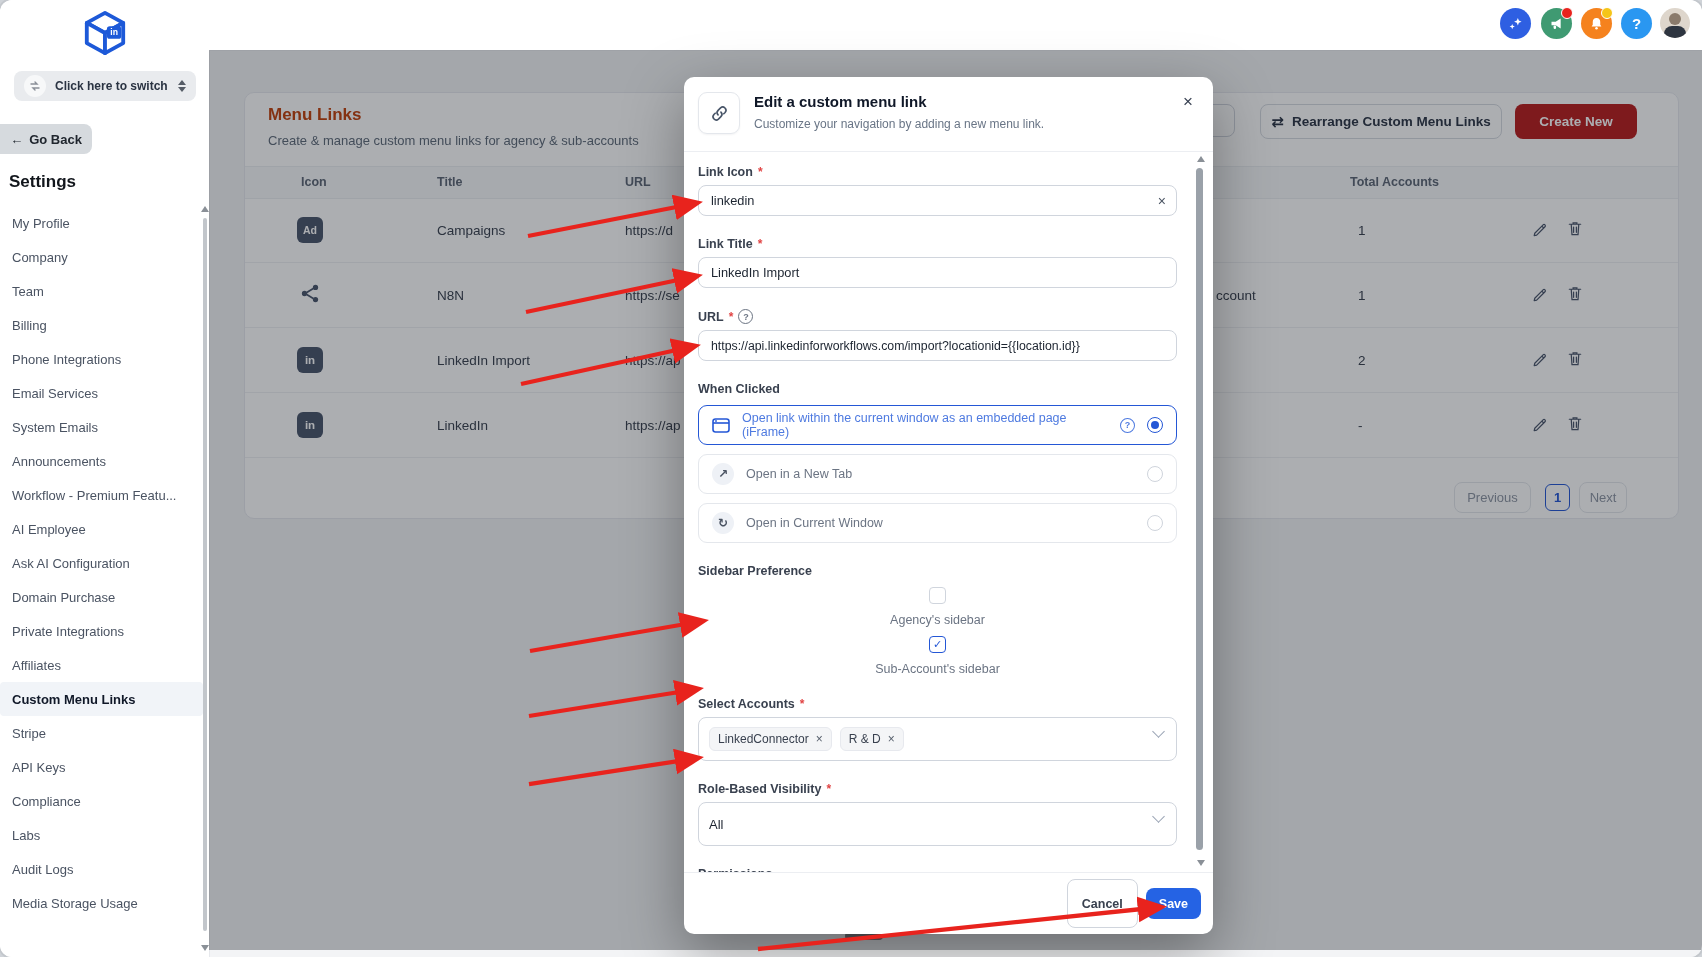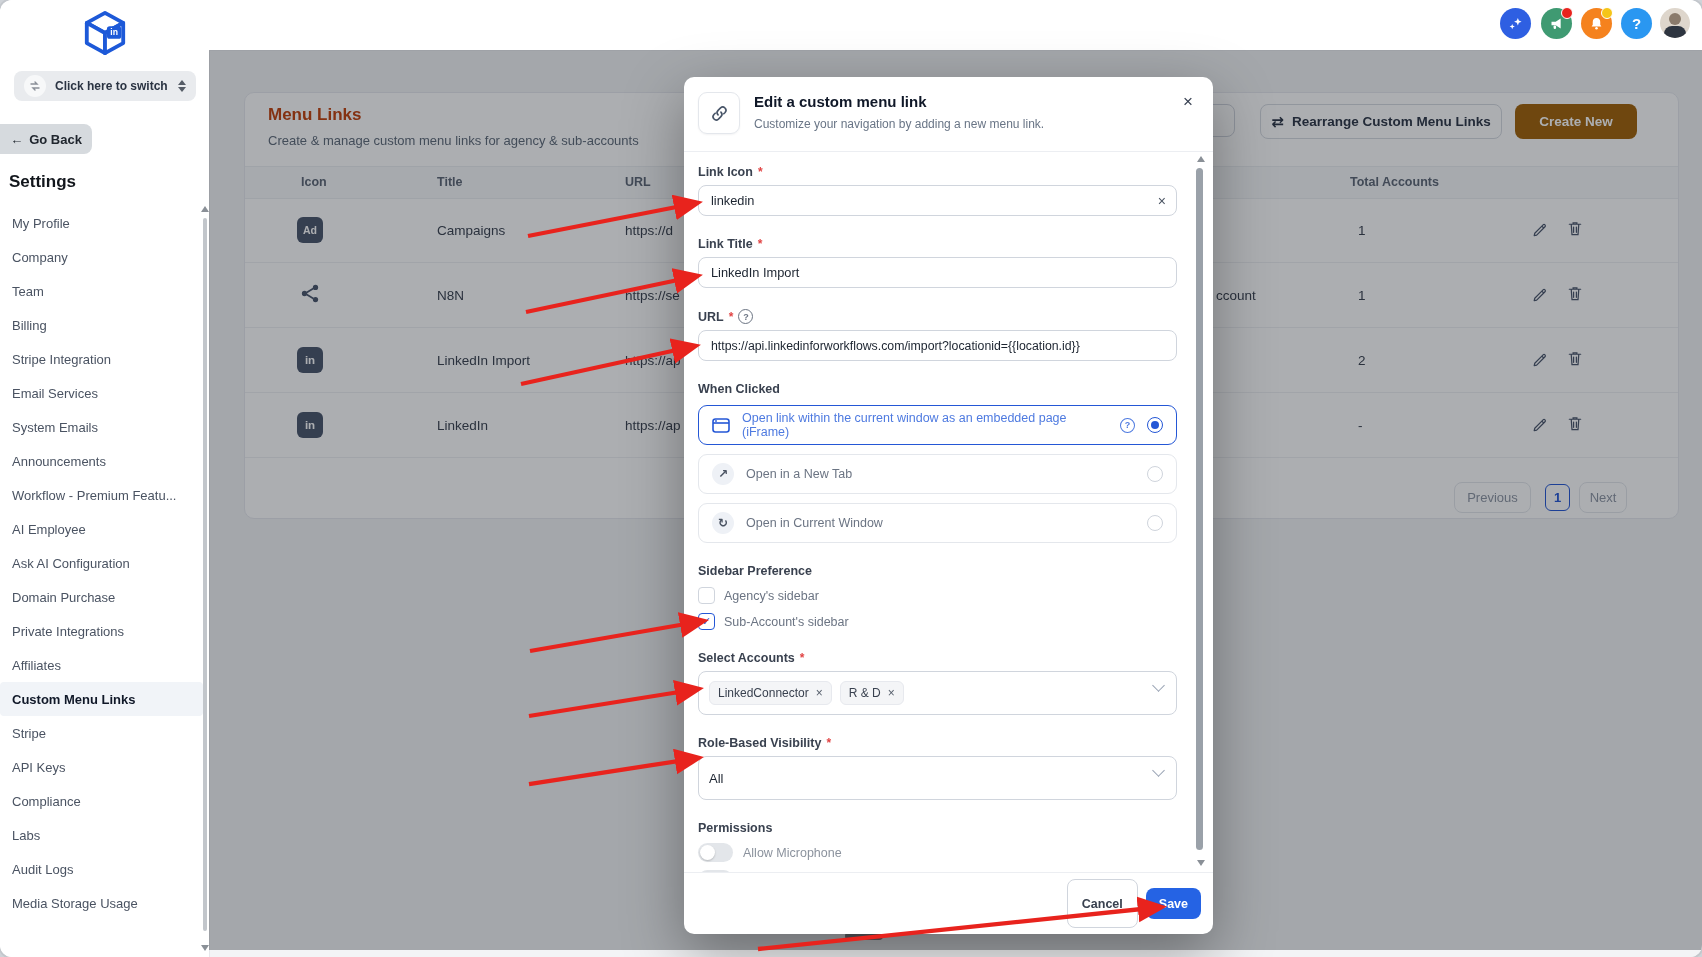--- a/index.html
+++ b/index.html
@@ -34,21 +34,21 @@
   .avatar .head{position:absolute;left:9px;top:5px;width:12px;height:12px;border-radius:50%;background:#8a7a6b;}
   .avatar .body{position:absolute;left:4px;top:18px;width:22px;height:14px;border-radius:8px 8px 0 0;background:#2e3540;}
   
   .main{position:absolute;left:209px;right:0;top:50px;bottom:0;background:#f3f4f6;z-index:1;}
   .card{position:absolute;left:35px;top:42px;width:1433px;height:425px;background:#fff;border:1px solid #e7e9ee;border-radius:10px;}
   .card-title{position:absolute;left:23px;top:12px;font-size:17px;font-weight:700;color:#c2410c;}
   .card-sub{position:absolute;left:23px;top:40px;font-size:13px;color:#5e6a79;}
   .search-frag{position:absolute;left:896px;top:11px;width:94px;height:33px;background:#fff;border:1px solid #d0d5dd;border-radius:8px;box-sizing:border-box;}
   .btn-outline{position:absolute;top:11px;height:35px;background:#fff;border:1px solid #d6dae1;border-radius:8px;
     display:flex;align-items:center;justify-content:center;gap:8px;font-size:13.5px;font-weight:700;color:#2c3545;box-sizing:border-box;cursor:pointer;}
-  .btn-blue{position:absolute;top:11px;height:35px;background:#a16207;border-radius:8px;display:flex;align-items:center;justify-content:center;
+  .btn-blue{position:absolute;top:11px;height:35px;background:#b91c1c;border-radius:8px;display:flex;align-items:center;justify-content:center;
     font-size:13.5px;font-weight:700;color:#fff;cursor:pointer;}
   .thead{position:absolute;left:0;right:0;top:73px;height:31px;background:#f8f9fb;border-top:1px solid #eceef2;border-bottom:1px solid #eceef2;}
   .th{position:absolute;top:8px;font-size:12.5px;font-weight:700;color:#5c6675;}
   .trow{position:absolute;left:0;right:0;height:65px;border-bottom:1px solid #eef0f3;}
   .cell{position:absolute;top:50%;transform:translateY(-50%);font-size:13.5px;color:#39414f;}
   .sq{width:26px;height:26px;border-radius:6px;background:#49556b;color:#fff;display:flex;align-items:center;justify-content:center;font-weight:700;}
   .rowact{cursor:pointer;}
   .pagination{position:absolute;top:389px;right:51px;display:flex;align-items:center;}
   .pg-btn{height:31px;background:#fff;border:1px solid #e4e7ec;border-radius:8px;display:flex;align-items:center;justify-content:center;
     font-size:13px;color:#8d95a3;box-sizing:border-box;cursor:pointer;}
@@ -78,21 +78,21 @@
   .opt{height:40px;border:1px solid #e4e7ec;border-radius:9px;margin-top:9px;display:flex;align-items:center;
     padding:0 13px;gap:12px;box-sizing:border-box;cursor:pointer;background:#fff;}
   .opt.sel{border:1.5px solid #2457d6;}
   .opt .txt{flex:1;font-size:12.5px;color:#6b7483;display:flex;align-items:center;gap:6px;}
   .opt.sel .txt{color:#4e7ae0;}
   .opt .circ{width:22px;height:22px;border-radius:50%;background:#eef1f6;display:flex;align-items:center;justify-content:center;
     font-size:12px;font-weight:700;color:#4a5362;}
   .radio{width:16px;height:16px;border-radius:50%;border:1.5px solid #cfd4dc;box-sizing:border-box;}
   .radio.on{border-color:#2457d6;display:flex;align-items:center;justify-content:center;}
   .radio.on::after{content:"";width:8px;height:8px;border-radius:50%;background:#2457d6;}
-  .chkrow{display:flex;align-items:center;gap:9px;margin-top:9px;font-size:12.5px;color:#6b7483;cursor:pointer;}
+  .chkrow{display:flex;align-items:center;gap:9px;margin-top:9px;font-size:12.5px;color:#6b7483;cursor:pointer;flex-direction:column;}
   .chk{width:17px;height:17px;border:1.4px solid #d0d5dd;border-radius:4px;background:#fff;box-sizing:border-box;
     display:flex;align-items:center;justify-content:center;font-size:11px;font-weight:700;color:transparent;}
   .chk.on{border-color:#2457d6;color:#2457d6;}
   .mselect{margin-top:6px;height:44px;border:1px solid #d0d5dd;border-radius:8px;display:flex;align-items:center;
     padding:0 10px;gap:8px;position:relative;box-sizing:border-box;background:#fff;cursor:pointer;}
   .tag{height:22px;background:#f4f5f7;border:1px solid #e7e9ee;border-radius:6px;display:flex;align-items:center;
     padding:0 8px;gap:7px;font-size:12px;color:#39414f;}
   .tag .x{color:#555e6b;cursor:pointer;font-size:12px;}
   .chev{width:8px;height:8px;border-right:1.6px solid #98a2b3;border-bottom:1.6px solid #98a2b3;transform:rotate(45deg);
     position:absolute;right:13px;top:9px;}
@@ -140,21 +140,21 @@
     <div class="goback">
       <span>←</span>
       <span>Go Back</span>
     </div>
     <div class="settings-title">Settings</div>
     <div class="nav">
       <div class="nav-item">My Profile</div>
       <div class="nav-item">Company</div>
       <div class="nav-item">Team</div>
       <div class="nav-item">Billing</div>
-      <div class="nav-item">Stripe Integration</div>
+      <div class="nav-item">Phone Integrations</div>
       <div class="nav-item">Email Services</div>
       <div class="nav-item">System Emails</div>
       <div class="nav-item">Announcements</div>
       <div class="nav-item">Workflow - Premium Featu...</div>
       <div class="nav-item">AI Employee</div>
       <div class="nav-item">Ask AI Configuration</div>
       <div class="nav-item">Domain Purchase</div>
       <div class="nav-item">Private Integrations</div>
       <div class="nav-item">Affiliates</div>
       <div class="nav-item active">Custom Menu Links</div>

